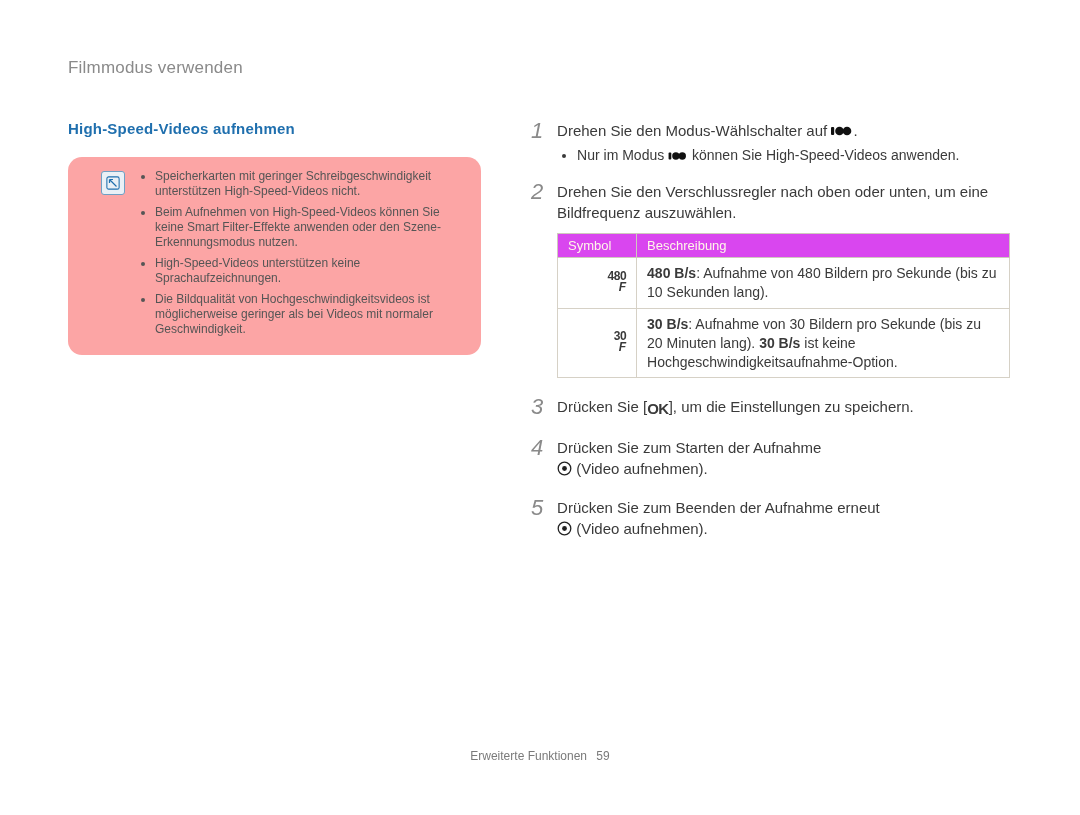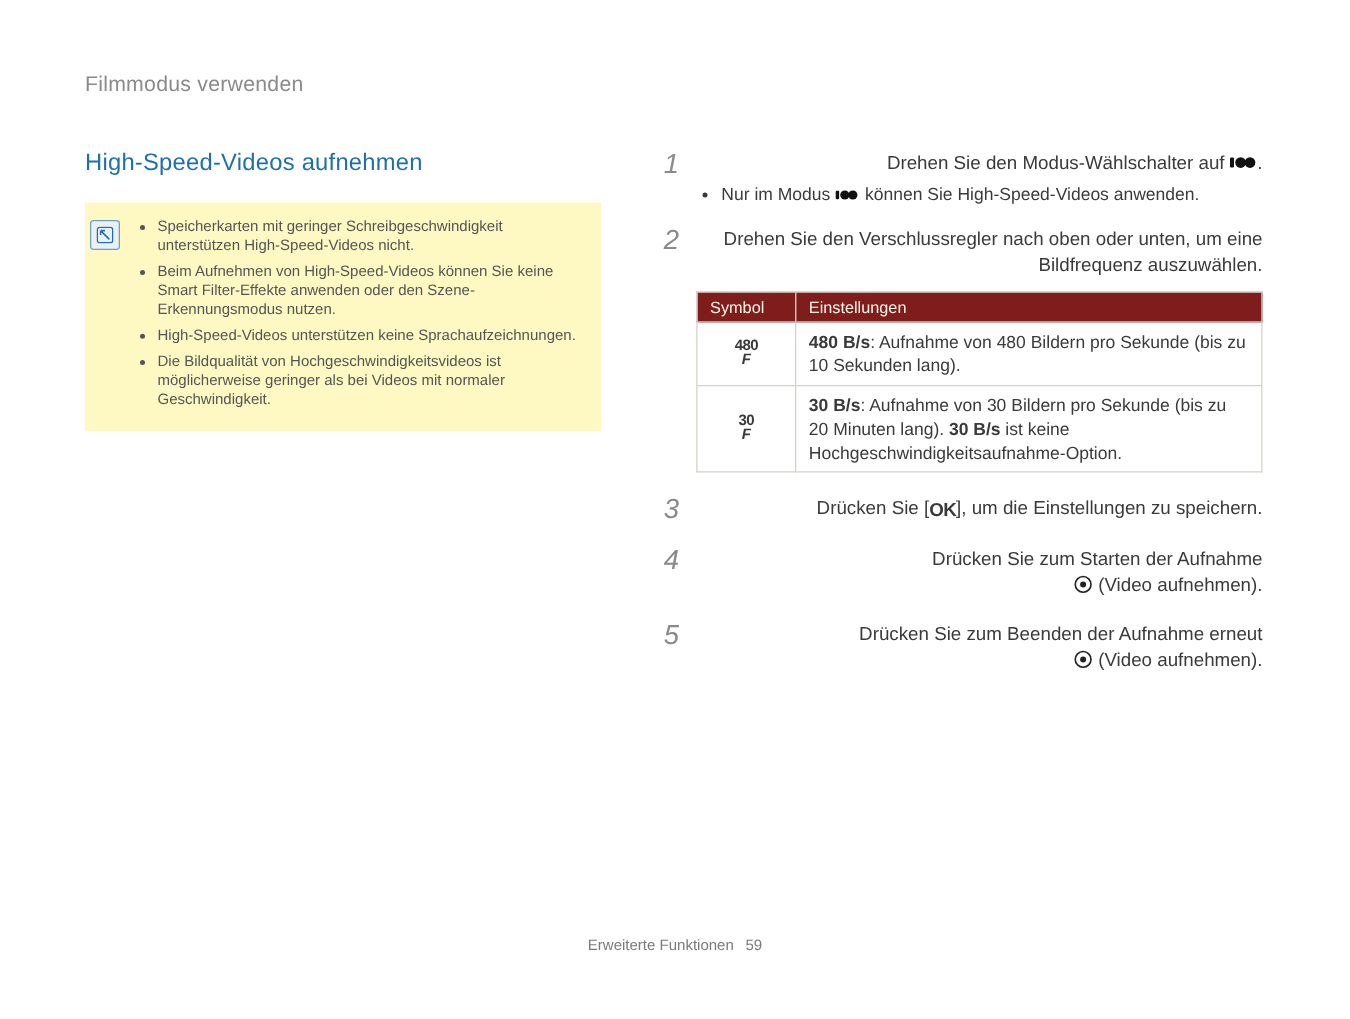--- a/index.html
+++ b/index.html
@@ -32,36 +32,36 @@
     gap: 44px;
   }
   .col {
     flex: 1 1 0;
   }
   .col-left { flex-basis: 46%; }
   .col-right { flex-basis: 54%; }
 
   .section-title {
     color: #1f6fae;
-    font-size: 19px;
-    font-weight: 400;
+    font-size: 15px;
+    font-weight: 700;
     margin: 0 0 8px 0;
     letter-spacing: 0.2px;
   }
   .bodytext {
     line-height: 1.35;
     font-size: 14.5px;
     color: #363636;
   }
 
   .note-box {
     margin-top: 20px;
-    background: #fef9c3;
-    border-radius: 0;
-    padding: 12px 16px 12px 4px;
+    background: #fca5a5;
+    border-radius: 14px;
+    padding: 12px 16px 12px 33px;
     display: flex;
     gap: 14px;
     font-size: 12px;
     color: #555;
   }
   .note-icon {
     width: 22px; height: 22px;
     flex: 0 0 22px;
     border: 1px solid #6fa0c4;
     border-radius: 3px;
@@ -103,21 +103,20 @@
     color: #8a8a8a;
     font-size: 22px;
     font-style: italic;
     font-weight: 400;
     width: 24px;
     text-align: center;
   }
   .step-text {
     font-size: 15px;
     line-height: 1.4;
-    text-align: right;
   }
   .sub-bullet {
     list-style: disc;
     padding-left: 20px;
     margin: 6px 0 0 0;
     font-size: 14px;
     color: #3a3a3a;
   }
 
   .inline-icon {
@@ -126,37 +125,37 @@
   }
   .inline-icon svg { display: block; }
 
   table.spec {
     width: 100%;
     border-collapse: collapse;
     margin-top: 10px;
     font-size: 14px;
   }
   table.spec thead th {
-    background: #7f1d1d;
+    background: #d946ef;
     color: #fff6e9;
     font-weight: 400;
     text-align: left;
     padding: 4px 10px;
     font-size: 13px;
     border: 1px solid #cfc9bd;
   }
   table.spec td {
     border: 1px solid #d6d1c6;
     padding: 6px 10px;
     vertical-align: middle;
     line-height: 1.35;
   }
   table.spec td.sym {
     width: 58px;
-    text-align: center;
+    text-align: right;
     vertical-align: middle;
   }
   .fps-icon {
     display: inline-block;
     font-family: Arial, sans-serif;
     line-height: 1;
   }
   .fps-icon .num {
     display: block;
     font-weight: 900;
@@ -238,21 +237,21 @@
           </ul>
         </li>
 
         <li>
           <div class="step-text">Drehen Sie den Verschlussregler nach oben oder unten, um eine Bildfrequenz auszuwählen.</div>
 
           <table class="spec">
             <thead>
               <tr>
                 <th>Symbol</th>
-                <th>Einstellungen</th>
+                <th>Beschreibung</th>
               </tr>
             </thead>
             <tbody>
               <tr>
                 <td class="sym">
                   <span class="fps-icon"><span class="num">480</span><span class="f">F</span></span>
                 </td>
                 <td>
                   <b>480 B/s</b><span>: Aufnahme von 480 Bildern pro Sekunde (bis zu 10 Sekunden lang).</span>
                 </td>

